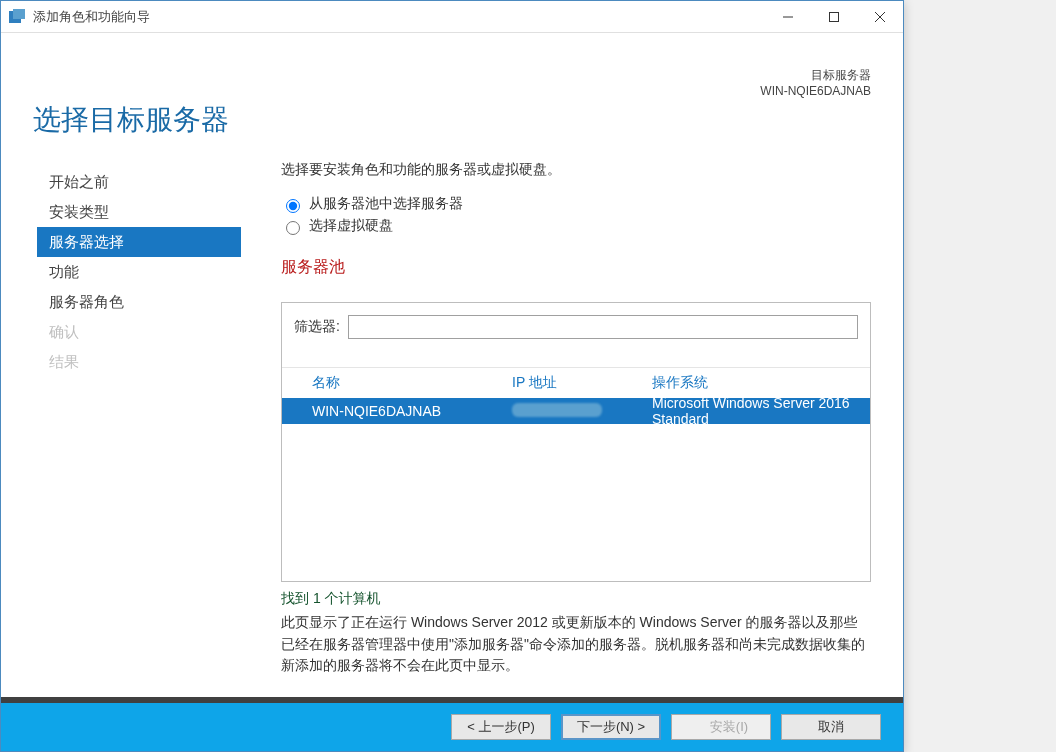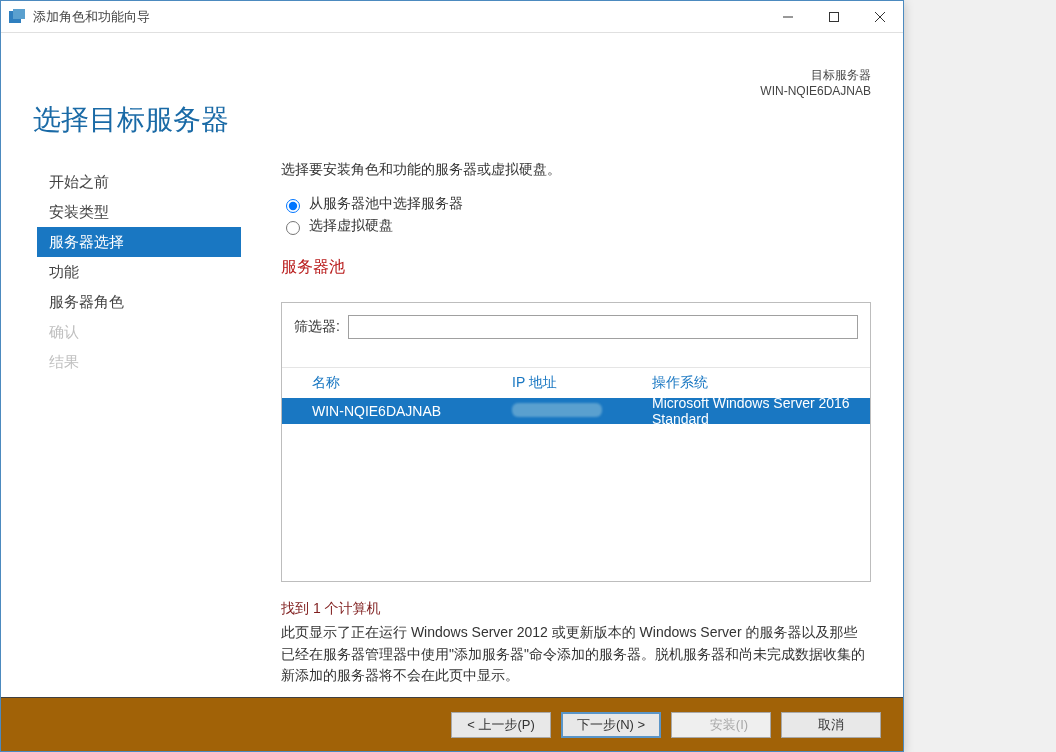--- a/index.html
+++ b/index.html
@@ -179,38 +179,38 @@
   }
   .ip-blur {
     display: inline-block;
     width: 90px;
     height: 14px;
     background: #5aa0cf;
     border-radius: 6px;
     filter: blur(1px);
   }
 
-  .found-text { font-size: 14px; color: #7f1d1d; margin-top: 18px; }
+  .found-text { font-size: 14px; color: #14532d; margin-top: 8px; }
   .explain {
     font-size: 14px;
     color: #333;
     line-height: 1.55;
     margin-top: 4px;
   }
 
   
   .footer {
     height: 54px;
-    border-top: 1px solid #404040;
+    border-top: 6px solid #404040;
     display: flex;
     align-items: center;
     justify-content: flex-end;
     padding: 0 22px;
     gap: 10px;
-    background: #a16207;
+    background: #0ea5e9;
   }
   .btn {
     min-width: 100px;
     height: 26px;
     font-size: 13px;
     background: #e8e8e8;
     border: 1px solid #a8a8a8;
     color: #333;
     padding: 0 12px;
     cursor: pointer;

